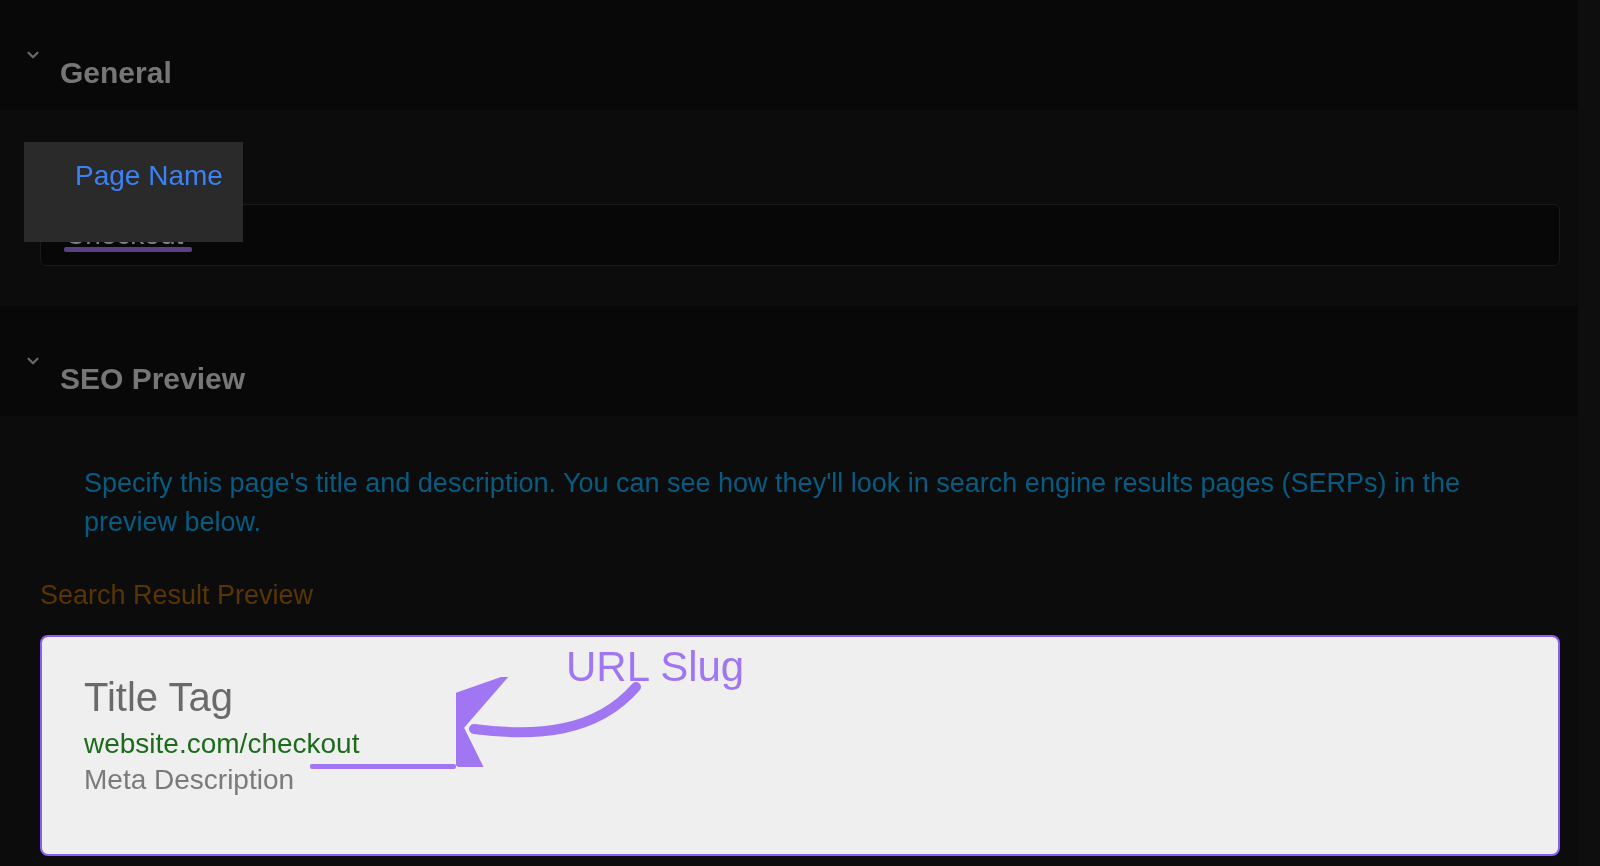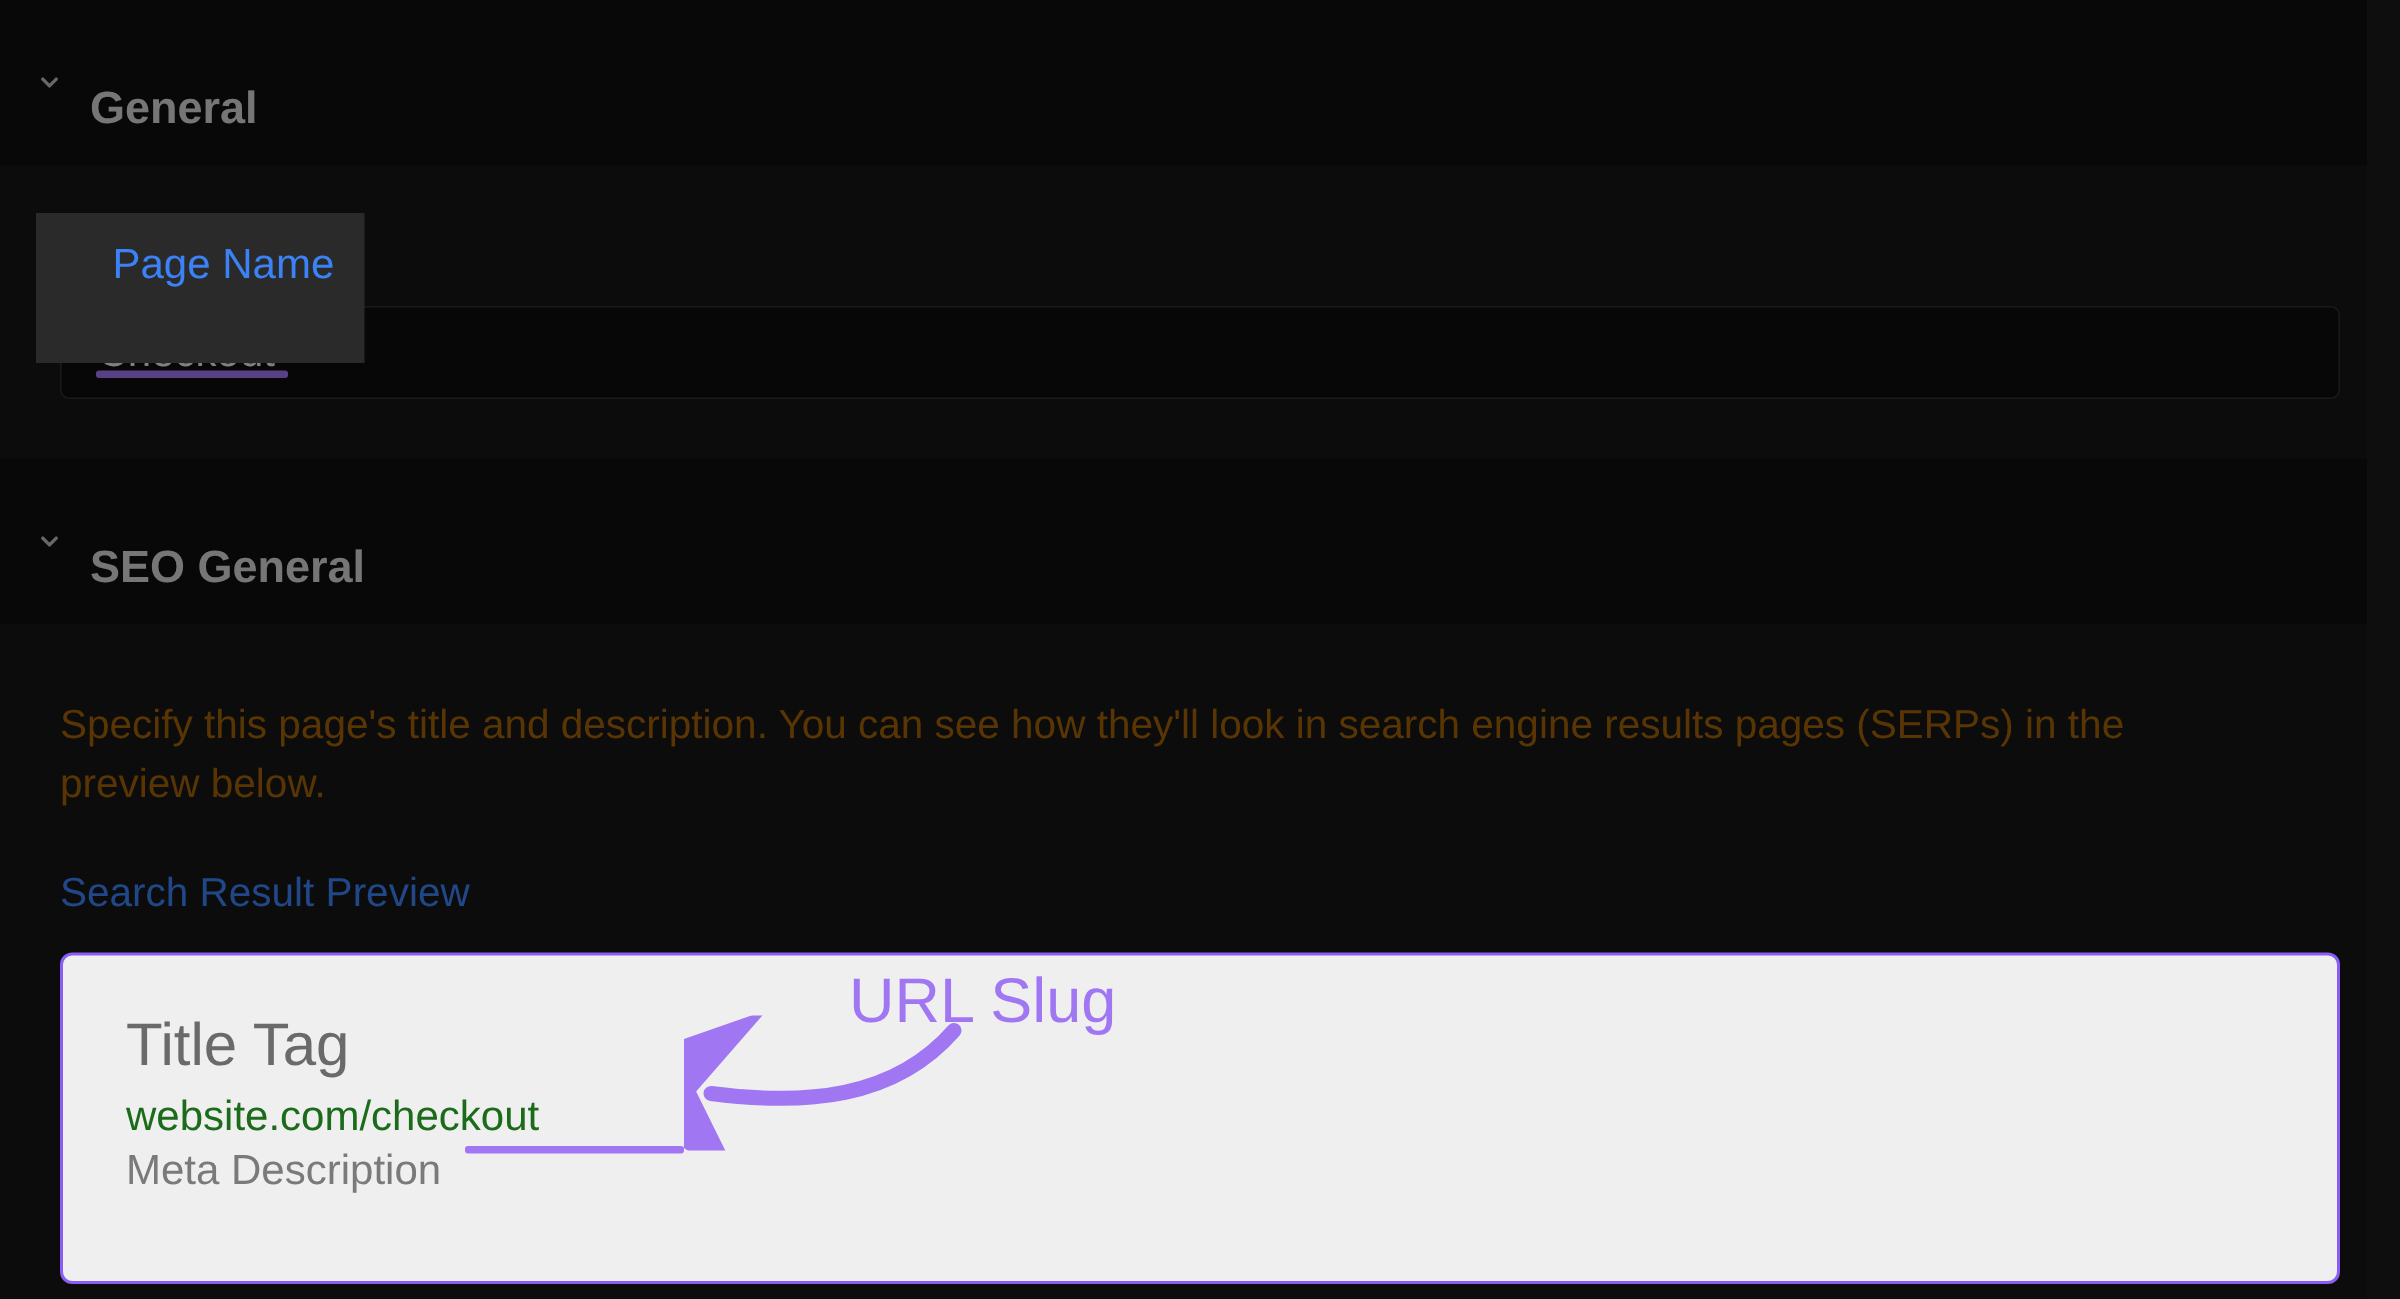--- a/index.html
+++ b/index.html
@@ -89,27 +89,28 @@
       bottom: 14px;
       width: 128px;
       height: 5px;
       background: #a176f3;
       border-radius: 2px;
       z-index: 12;
     }
     .seo-description {
       font-size: 27px;
       line-height: 1.45;
-      color: #a16207;
+      color: #0ea5e9;
       margin-bottom: 38px;
       max-width: 1380px;
+      margin-left: 44px;
     }
     .preview-label {
       font-size: 27px;
-      color: #3b82f6;
+      color: #a16207;
       margin-bottom: 24px;
     }
     .serp-preview {
       background: #efefef;
       border: 2px solid #8b5cf6;
       border-radius: 8px;
       padding: 38px 42px 58px 42px;
       position: relative;
       z-index: 10;
     }
@@ -200,21 +201,21 @@
       <div class="input-underline"></div>
     </div>
   </div>
 
   <div class="section-header">
     <span class="chevron">
       <svg width="18" height="18" viewBox="0 0 24 24" fill="none" stroke="#bdbdbd" stroke-width="3" stroke-linecap="round" stroke-linejoin="round">
           <polyline points="6 9 12 15 18 9"></polyline>
         </svg>
     </span>
-    <span class="section-title">SEO General</span>
+    <span class="section-title">SEO Preview</span>
   </div>
 
   <div class="section-body" style="padding-top:48px;">
     <p class="seo-description">Specify this page's title and description. You can see how they'll look in search engine results pages (SERPs) in the preview below.</p>
 
     <div class="preview-label">Search Result Preview</div>
 
     <div class="serp-preview">
       <div class="serp-title">Title Tag</div>
       <div class="serp-url-row">

